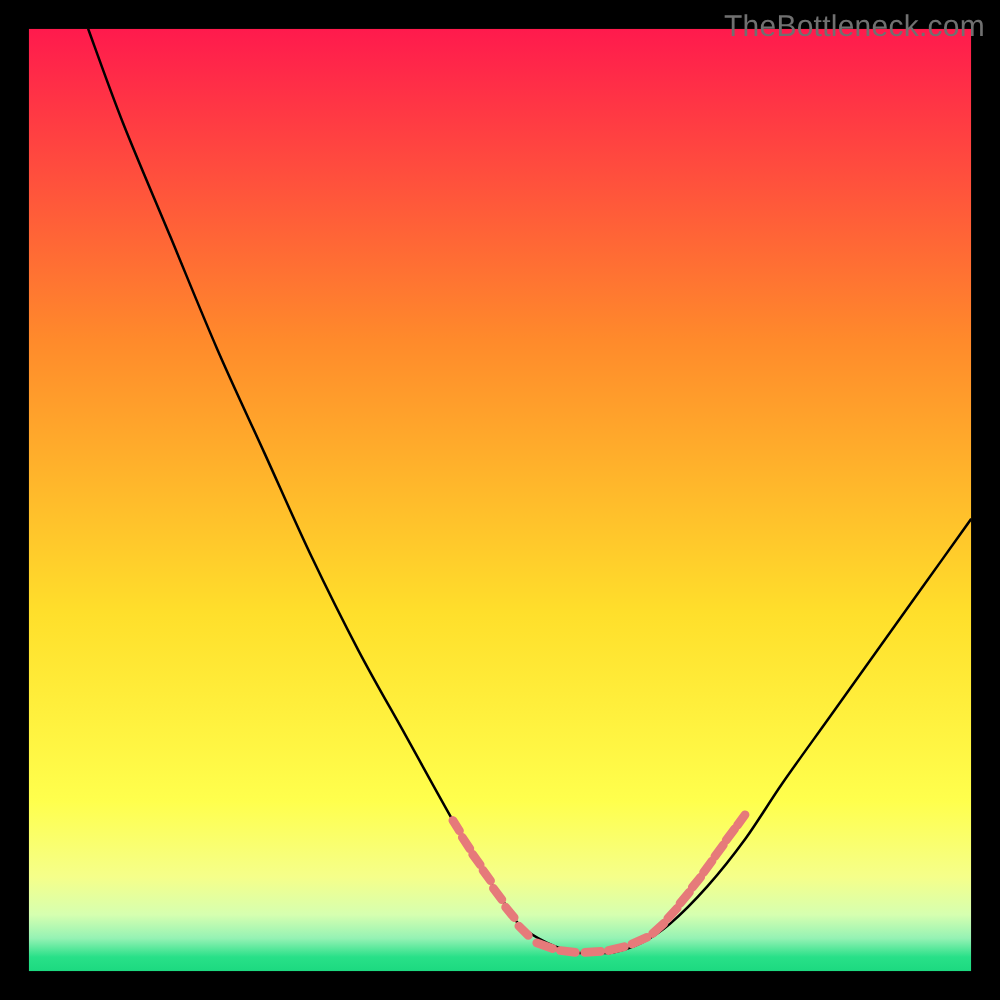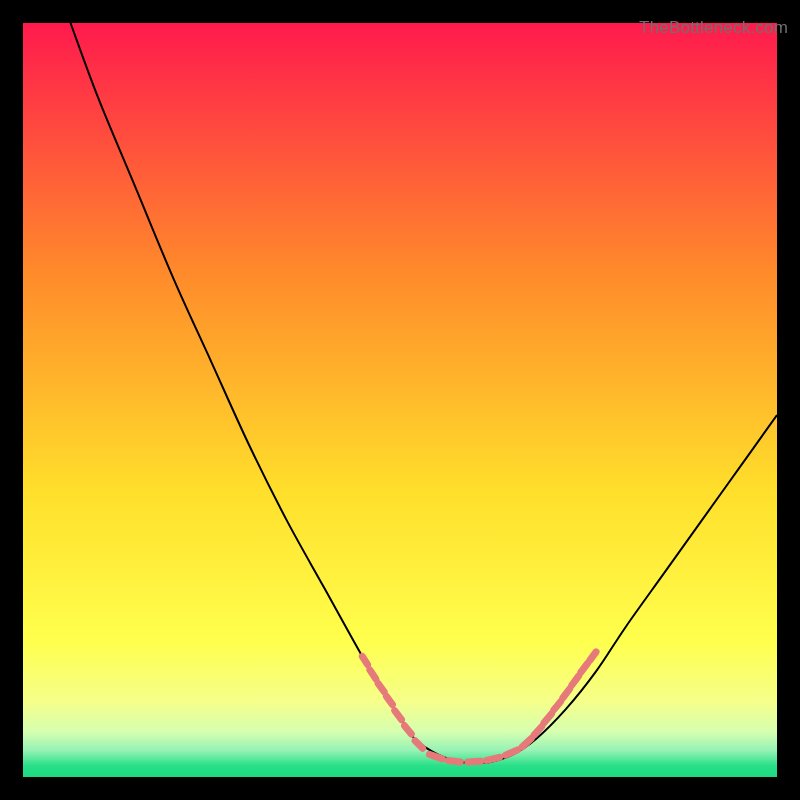--- a/index.html
+++ b/index.html
@@ -12,24 +12,24 @@
     font-family: Arial, Helvetica, sans-serif;
   }
   .frame {
     position: relative;
     width: 800px;
     height: 800px;
     background: #000;
   }
   .watermark {
     position: absolute;
-    top: 18px;
+    top: 8px;
     right: 12px;
     color: #707070;
-    font-size: 17px;
+    font-size: 24px;
     font-weight: 500;
     letter-spacing: 0.2px;
     z-index: 10;
   }
   .plot {
     position: absolute;
     left: 23px;
     top: 23px;
     width: 754px;
     height: 754px;

